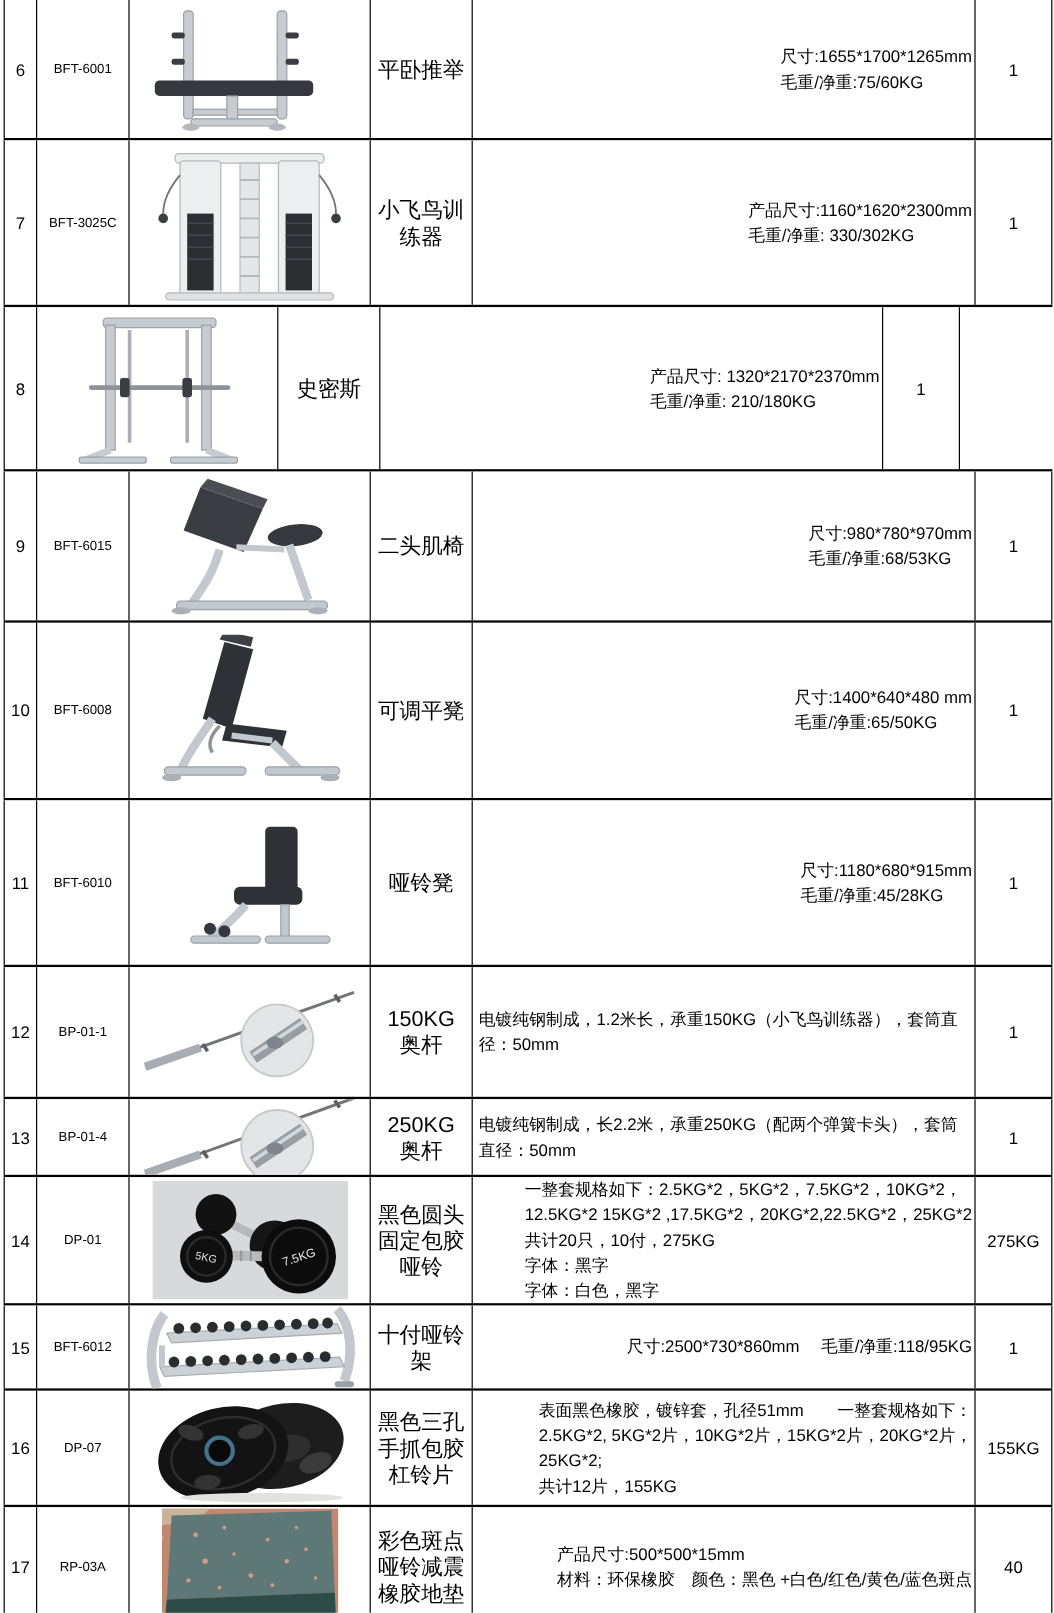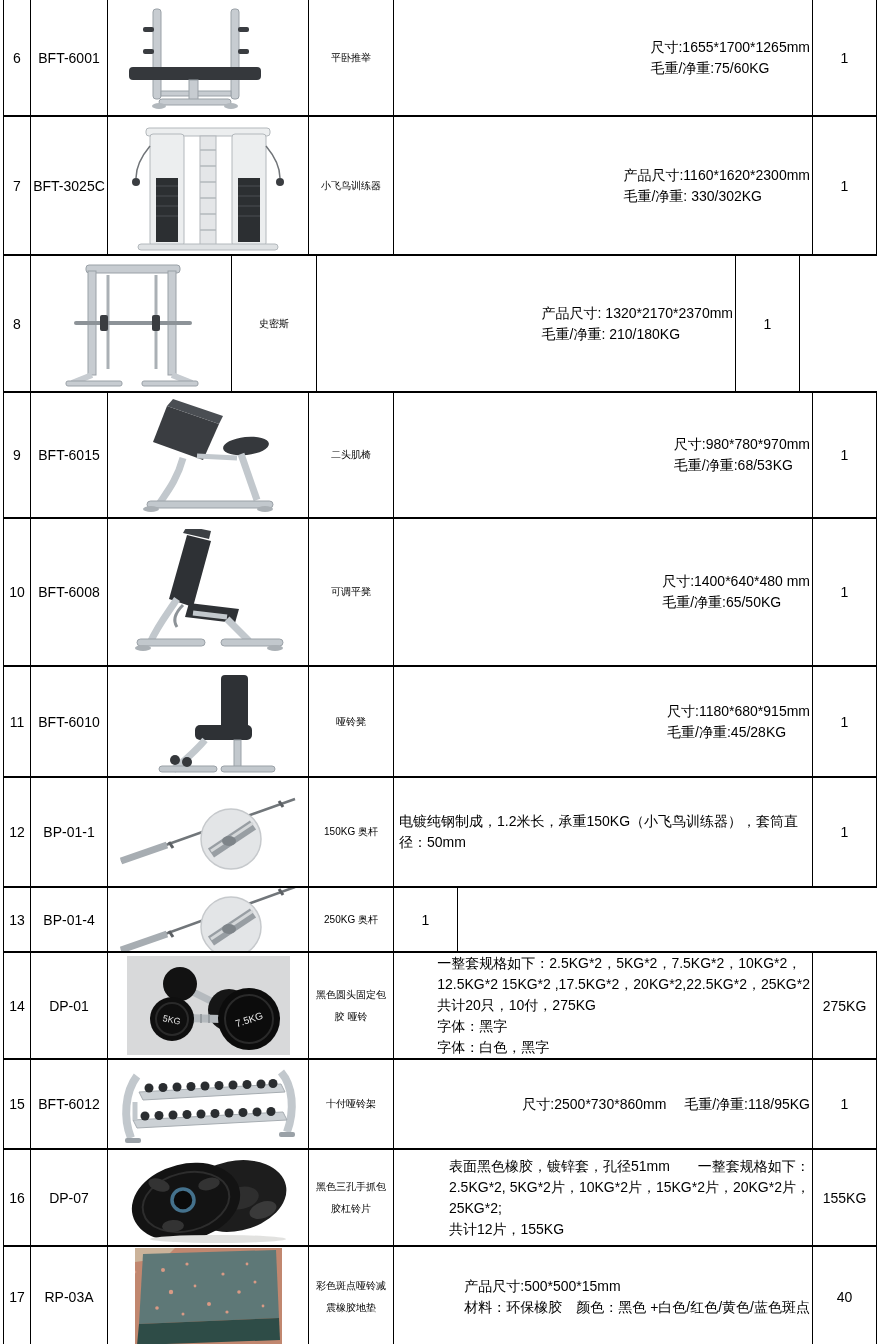--- a/index.html
+++ b/index.html
@@ -4,23 +4,23 @@
 <style>
   html,body{margin:0;padding:0;background:#fff;}
   body{width:878px;height:1344px;position:relative;overflow:hidden;
        font-family:"Liberation Sans","DejaVu Sans",sans-serif;color:#000;}
   .sheet{position:absolute;left:3px;top:0;width:874px;}
   .row{display:flex;box-sizing:border-box;border-bottom:2px solid #000;background:#fff;}
   .cell{box-sizing:border-box;border-right:1px solid #000;display:flex;
         align-items:center;justify-content:center;overflow:hidden;}
   .cell:first-child{border-left:1px solid #000;}
   .c-no{width:28px;font-size:14px;}
-  .c-model{width:77px;font-size:14px;letter-spacing:0px;}
+  .c-model{width:77px;font-size:11px;letter-spacing:0px;}
   .c-img{width:201px;}
-  .c-name{width:85px;font-size:10px;line-height:22px;text-align:center;padding:0 3px;}
+  .c-name{width:85px;font-size:18px;line-height:22px;text-align:center;padding:0 3px;}
   .c-spec{width:419px;justify-content:flex-end;padding:0 2px 0 5px;}
   .c-spec span{font-size:14px;line-height:21px;white-space:pre-wrap;display:block;}
   .c-qty{width:64px;font-size:14px;}
   svg{display:block;}
 </style>
 </head>
 <body>
 
 <div class="sheet">
 
@@ -166,21 +166,21 @@
       </svg>
     </div>
     <div class="cell c-name">可调平凳</div>
     <div class="cell c-spec">
         <span>尺寸:1400*640*480 mm
 毛重/净重:65/50KG</span>
       </div>
     <div class="cell c-qty">1</div>
   </div>
 
-  <div class="row" style="height:111px">
+  <div class="row" style="height:139px">
     <div class="cell c-no">11</div>
     <div class="cell c-model">BFT-6010</div>
     <div class="cell c-img">
       <svg width="150" height="104" viewBox="0 0 150 104">
         <rect x="88" y="5" width="27" height="54" rx="4" fill="#2e3135"></rect>
         <rect x="62" y="55" width="57" height="15" rx="5" fill="#2e3135"></rect>
         <path d="M72,70 C60,84 50,92 40,100" stroke="#c2c8cd" stroke-width="7" fill="none"></path>
         <rect x="101" y="70" width="7" height="28" fill="#c2c8cd" stroke="#9aa1a7"></rect>
         <rect x="26" y="96" width="58" height="6" rx="3" fill="#c2c8cd" stroke="#9aa1a7"></rect>
         <rect x="88" y="96" width="54" height="6" rx="3" fill="#c2c8cd" stroke="#9aa1a7"></rect>
@@ -227,20 +227,23 @@
         <line x1="8" y1="73" x2="54" y2="57" stroke="#a7adb2" stroke-width="7"></line>
         <line x1="56" y1="54" x2="60" y2="60" stroke="#5c6064" stroke-width="3"></line>
         <line x1="166" y1="12" x2="170" y2="18" stroke="#5c6064" stroke-width="3"></line>
         <circle cx="118" cy="50" r="30" fill="#e3e5e7" stroke="#c6c9cc" stroke-width="1.5"></circle>
         <line x1="98" y1="64" x2="140" y2="36" stroke="#989ea3" stroke-width="11"></line>
         <line x1="98" y1="62" x2="140" y2="34" stroke="#d4d7d9" stroke-width="3"></line>
         <ellipse cx="116" cy="52" rx="7" ry="5" fill="#7e8489"></ellipse>
       </svg>
     </div>
     <div class="cell c-name">250KG 奥杆</div>
+    <div class="cell c-spec">
+        <span>电镀纯钢制成，长2.2米，承重250KG（配两个弹簧卡头），套筒直径：50mm</span>
+      </div>
     <div class="cell c-qty">1</div>
   </div>
 
   <div class="row" style="height:107px">
     <div class="cell c-no">14</div>
     <div class="cell c-model">DP-01</div>
     <div class="cell c-img">
       <svg width="163" height="99" viewBox="0 0 163 99">
         <rect x="0" y="0" width="163" height="99" fill="#d8d9da"></rect>
         <line x1="62" y1="34" x2="94" y2="50" stroke="#b5babe" stroke-width="7"></line>
@@ -262,21 +265,21 @@
     <div class="cell c-spec">
         <span>一整套规格如下：2.5KG*2，5KG*2，7.5KG*2，10KG*2，
 12.5KG*2 15KG*2 ,17.5KG*2，20KG*2,22.5KG*2，25KG*2
 共计20只，10付，275KG
 字体：黑字
 字体：白色，黑字</span>
       </div>
     <div class="cell c-qty">275KG</div>
   </div>
 
-  <div class="row" style="height:90px">
+  <div class="row" style="height:71px">
     <div class="cell c-no">15</div>
     <div class="cell c-model">BFT-6012</div>
     <div class="cell c-img">
       <svg width="186" height="84" viewBox="0 0 186 84">
         <path d="M22,14 C10,30 8,56 16,76" stroke="#c2c8cd" stroke-width="8" fill="none"></path>
         <path d="M166,10 C178,24 180,48 172,70" stroke="#c2c8cd" stroke-width="8" fill="none"></path>
         <polygon points="24,30 166,22 170,30 28,38" fill="#ccd1d5" stroke="#a6acb1"></polygon>
         <polygon points="18,58 168,50 172,58 22,66" fill="#ccd1d5" stroke="#a6acb1"></polygon>
         <g fill="#2a2d30">
           <circle cx="34" cy="26" r="4.5"></circle>

